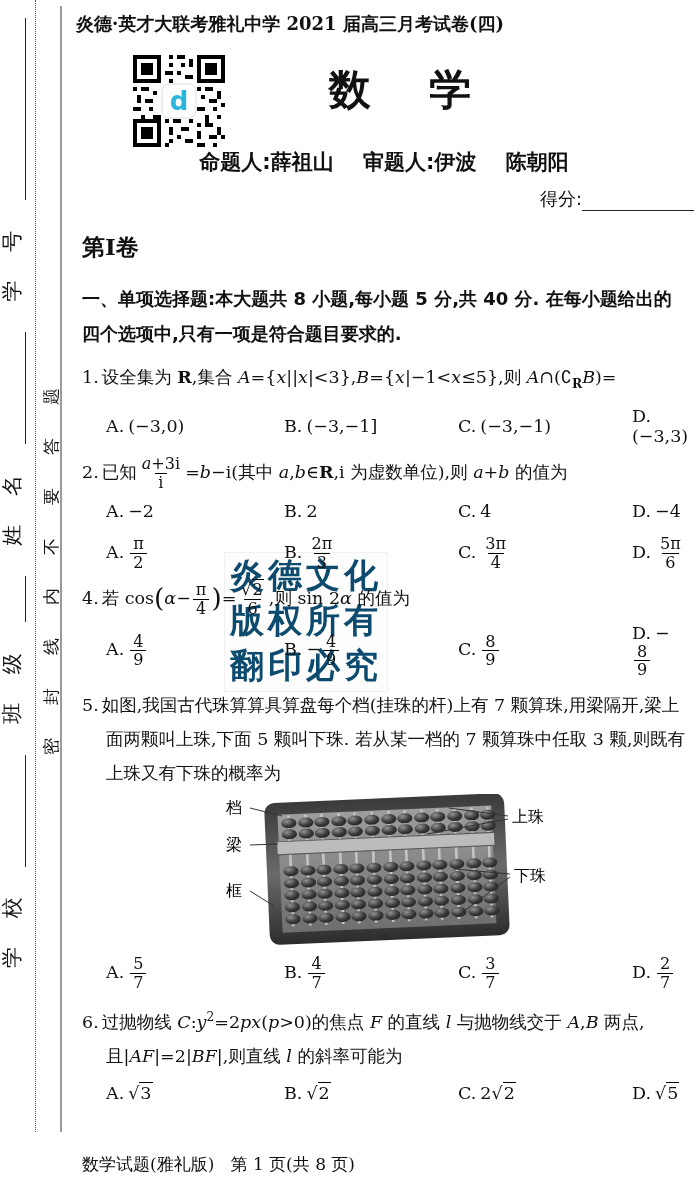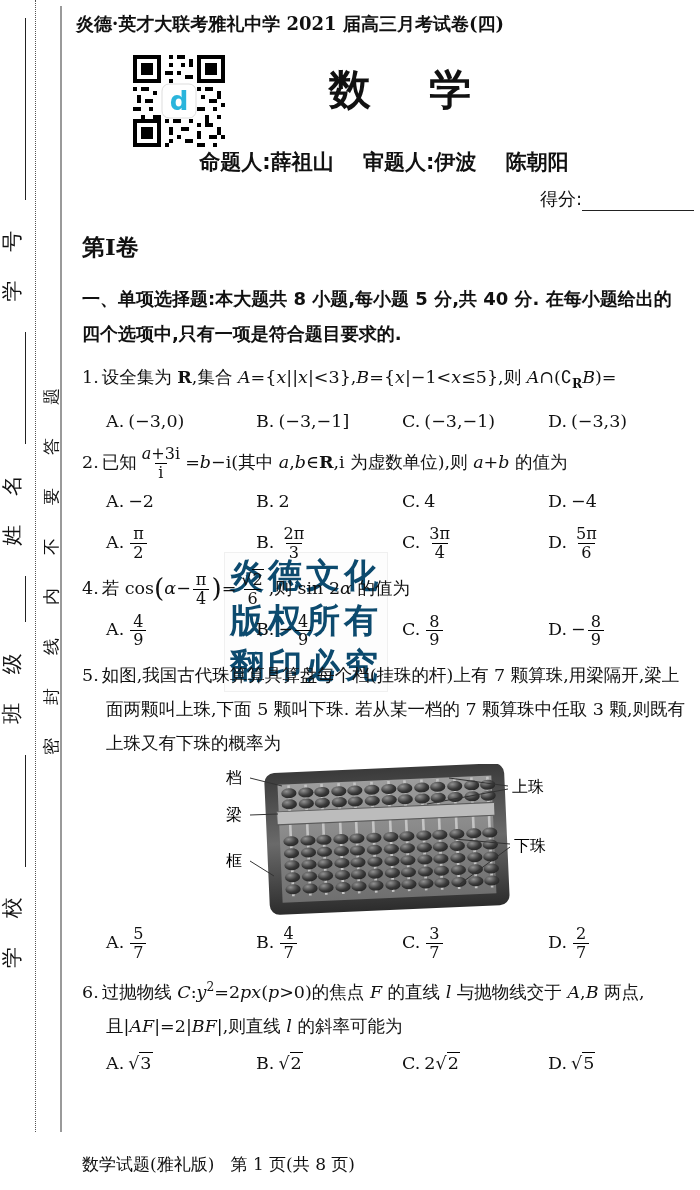--- a/index.html
+++ b/index.html
@@ -40,21 +40,21 @@
   
   .main{position:absolute;top:224px;left:82px;width:604px;z-index:2;}
   .intro{font-size:17.5px;line-height:33px;text-indent:35px;}
   .vol-head{font-size:23px;font-weight:bold;margin:8px 0 4px 0;}
   .instr{font-family:"DejaVu Sans","Liberation Sans",sans-serif;font-weight:bold;
         font-size:18px;line-height:35px;margin-top:18px;}
   .question{margin-top:9px;font-size:17.5px;}
   .q-stem{line-height:34px;padding-left:24px;text-indent:-24px;}
   .q-num{margin-right:3px;}
   .opts{display:grid;grid-template-columns:150px 146px 146px auto;padding-left:24px;
-        margin-top:5px;align-items:center;min-height:30px;}
+        margin-top:5px;align-items:center;min-height:30px;gap:28px;}
   .okey{margin-right:4px;}
   sup{font-size:70%;}
   sub{font-size:70%;}
   i{font-family:"DejaVu Serif","Liberation Serif",serif;font-style:italic;}
   .fr{display:inline-flex;flex-direction:column;align-items:center;vertical-align:middle;
         line-height:1.1;font-size:0.92em;margin:0 2px;text-indent:0;justify-content:flex-end;}
   .fr .nu{padding:0 3px;}
   .fr .de{border-top:1px solid #000;padding:0 3px;}
   .sq{white-space:nowrap;}
   .sq::before{content:'√';}

